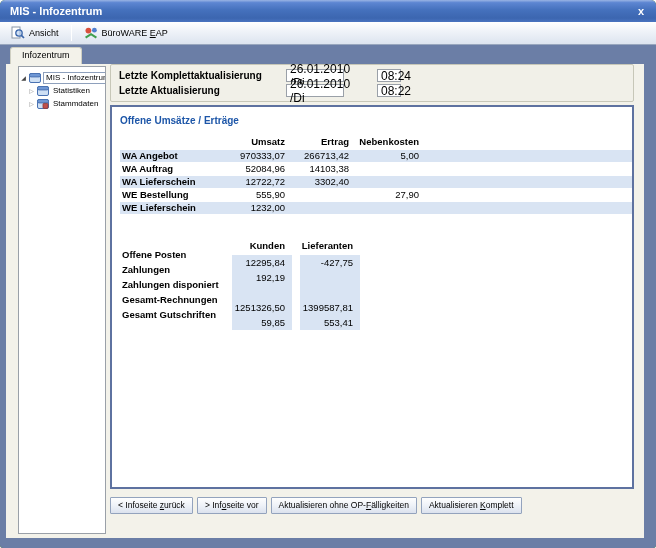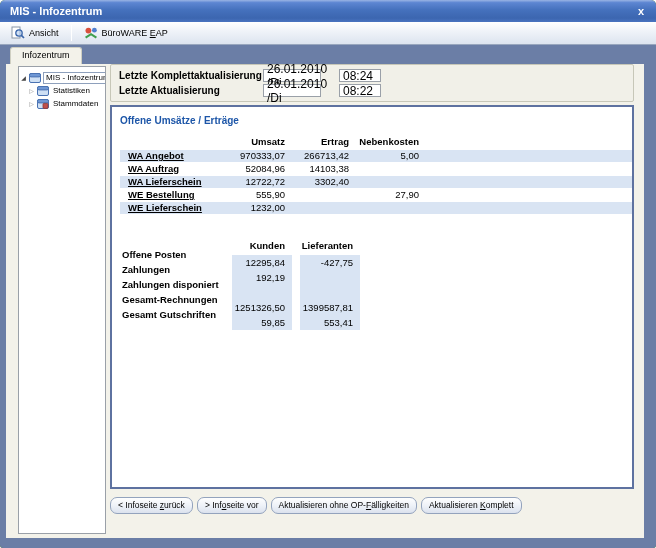--- a/index.html
+++ b/index.html
@@ -28,46 +28,46 @@
     border:1px solid #9aa0a8;padding:4px 1px;font-size:8px;overflow:hidden;}
   .tree-row{display:flex;align-items:center;gap:2px;height:13px;white-space:nowrap;cursor:default;}
   .tree-row .exp{width:7px;flex:none;font-size:6px;color:#444;text-align:center;}
   .tree-row .exp.col{color:#888;}
   .nicon{flex:none;display:flex;}
   .tree-label{padding:0 2px;line-height:10px;}
   .tree-label.selected{border:1px solid #8ea0bc;background:#fff;}
   
   .status-panel{position:absolute;left:104px;top:0;width:524px;height:38px;background:#f1f0e8;
     border:1px solid #c7c7b8;border-radius:2px;padding:3px 8px;display:flex;flex-direction:column;justify-content:center;}
-  .status-row{display:flex;align-items:center;height:15px;}
+  .status-row{display:flex;align-items:center;height:15px;gap:23px;}
   .status-label{font-weight:bold;width:144px;flex:none;font-size:10px;}
   .field{background:#fff;border:1px solid #9aa0a8;height:13px;display:flex;align-items:center;
     padding:0 3px;font-size:12px;}
   .field.date{width:58px;}
-  .field.time{width:42px;margin-left:18px;}
+  .field.time{width:24px;margin-left:10px;}
   
   .info-panel{position:absolute;left:104px;top:41px;width:524px;height:384px;background:#fff;
     border:2px solid #5e72a0;padding:8px 0 0 8px;overflow:hidden;}
   .info-title{color:#1d56a8;font-weight:bold;font-size:10px;margin-bottom:9px;}
   .tgrid{display:grid;grid-template-columns:112px 56px 64px 70px;align-items:center;height:12px;
     margin-bottom:1px;font-size:9.5px;line-height:12px;}
   .tgrid.head{font-weight:bold;height:13px;margin-bottom:2px;}
-  .tgrid .lbl{font-weight:bold;padding-left:8px;white-space:nowrap;text-decoration:underline;}
+  .tgrid .lbl{font-weight:bold;padding-left:2px;white-space:nowrap;}
   .tgrid .num{text-align:right;padding-right:3px;white-space:nowrap;}
   .stripe{background:#d9e4f3;}
   .t2{margin-top:10px;font-size:9.5px;}
   .t2row{display:grid;grid-template-columns:112px 60px 8px 60px;align-items:center;height:15px;}
   .t2row.head{font-weight:bold;height:13px;margin-bottom:2px;}
   .t2row .lbl{font-weight:bold;padding-left:2px;white-space:nowrap;}
   .t2row .num{text-align:right;padding-right:7px;white-space:nowrap;margin-top:16px;}
   .t2row .blk{background:#d9e4f3;height:15px;line-height:15px;}
   
   .footer{position:absolute;left:104px;top:433px;display:flex;gap:4px;}
   .fbtn{background:linear-gradient(180deg,#fefefe 0,#eef2f8 50%,#dbe2ee 100%);
-    border:1px solid #93a3bd;border-radius:7px;font-family:inherit;font-size:8.5px;
+    border:1px solid #93a3bd;border-radius:1px;font-family:inherit;font-size:8.5px;
     height:17px;padding:1px 7px 2px;cursor:default;white-space:nowrap;}
   u{text-decoration:underline;}
 </style>
 </head>
 <body>
 
 <div class="window">
   <div class="titlebar">
     <span>MIS - Infozentrum</span>
     <span class="close">x</span>

